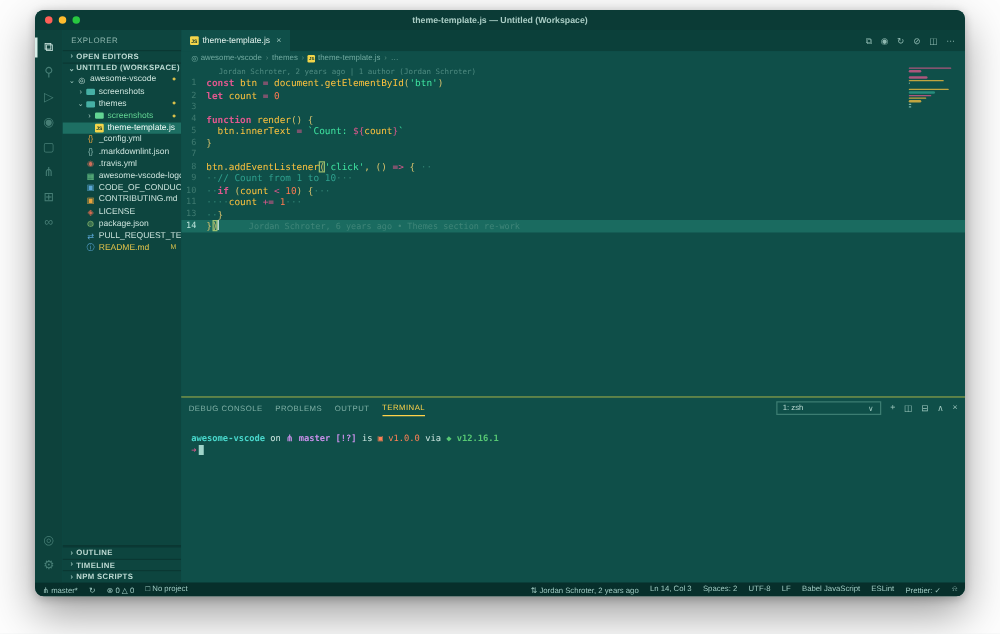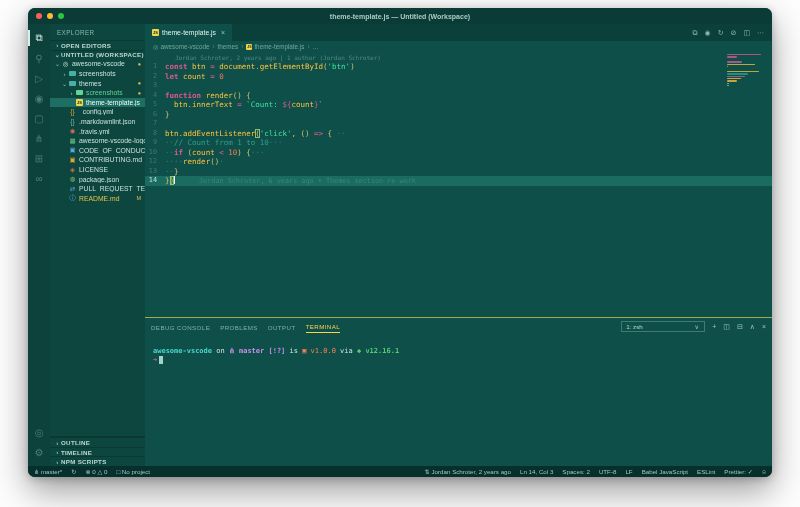--- a/index.html
+++ b/index.html
@@ -290,21 +290,21 @@
               <div class="cl"><span class="ln">1</span><span class="code"><span class="t-kw">const</span><span class="t-base"> </span><span class="t-id">btn</span><span class="t-base"> </span><span class="t-op">=</span><span class="t-base"> </span><span class="t-id">document</span><span class="t-pu">.</span><span class="t-fn">getElementById</span><span class="t-pu">(</span><span class="t-st">'btn'</span><span class="t-pu">)</span></span></div>
               <div class="cl"><span class="ln">2</span><span class="code"><span class="t-kw">let</span><span class="t-base"> </span><span class="t-id">count</span><span class="t-base"> </span><span class="t-op">=</span><span class="t-base"> </span><span class="t-nm">0</span></span></div>
               <div class="cl"><span class="ln">3</span><span class="code"></span></div>
               <div class="cl"><span class="ln">4</span><span class="code"><span class="t-kw">function</span><span class="t-base"> </span><span class="t-fn">render</span><span class="t-pu">()</span><span class="t-base"> </span><span class="t-pu">{</span></span></div>
               <div class="cl"><span class="ln">5</span><span class="code"><span class="t-base">  </span><span class="t-id">btn</span><span class="t-pu">.</span><span class="t-id">innerText</span><span class="t-base"> </span><span class="t-op">=</span><span class="t-base"> </span><span class="t-st">`Count: </span><span class="t-op">${</span><span class="t-id">count</span><span class="t-op">}</span><span class="t-st">`</span></span></div>
               <div class="cl"><span class="ln">6</span><span class="code"><span class="t-pu">}</span></span></div>
               <div class="cl"><span class="ln">7</span><span class="code"></span></div>
               <div class="cl"><span class="ln">8</span><span class="code"><span class="t-id">btn</span><span class="t-pu">.</span><span class="t-fn">addEventListener</span><span class="t-bx">(</span><span class="t-st">'click'</span><span class="t-pu">,</span><span class="t-base"> </span><span class="t-pu">()</span><span class="t-base"> </span><span class="t-op">=&gt;</span><span class="t-base"> </span><span class="t-pu">{</span><span class="t-ws"> ··</span></span></div>
               <div class="cl"><span class="ln">9</span><span class="code"><span class="t-ws">··</span><span class="t-cm">// Count from 1 to 10</span><span class="t-ws">···</span></span></div>
               <div class="cl"><span class="ln">10</span><span class="code"><span class="t-ws">··</span><span class="t-kw">if</span><span class="t-base"> </span><span class="t-pu">(</span><span class="t-id">count</span><span class="t-base"> </span><span class="t-op">&lt;</span><span class="t-base"> </span><span class="t-nm">10</span><span class="t-pu">)</span><span class="t-base"> </span><span class="t-pu">{</span><span class="t-ws">···</span></span></div>
-              <div class="cl"><span class="ln">12</span><span class="code"><span class="t-ws">····</span><span class="t-fn">render</span><span class="t-pu">()</span><span class="t-ws">·</span></span></div>
+              <div class="cl"><span class="ln">11</span><span class="code"><span class="t-ws">····</span><span class="t-id">count</span><span class="t-base"> </span><span class="t-op">+=</span><span class="t-base"> </span><span class="t-nm">1</span><span class="t-ws">···</span></span></div>
               <div class="cl"><span class="ln">13</span><span class="code"><span class="t-ws">··</span><span class="t-pu">}</span></span></div>
               <div class="cl current"><span class="ln">14</span><span class="code"><span class="t-pu">}</span><span class="t-bx">)</span><span class="cursor"></span><span class="blame">Jordan Schroter, 6 years ago • Themes section re-work</span></span></div>
             </div>
           <div class="minimap" id="minimap">
               <i style="width: 33.6px; background: rgb(224, 88, 142);"></i>
               <i style="width: 10.4px; background: rgb(224, 88, 142);"></i>
               <i style="width: 0px; background: transparent;"></i>
               <i style="width: 15.2px; background: rgb(224, 88, 142);"></i>
               <i style="width: 28px; background: rgb(253, 194, 62);"></i>
               <i style="width: 0.8px; background: rgb(159, 212, 201);"></i>

